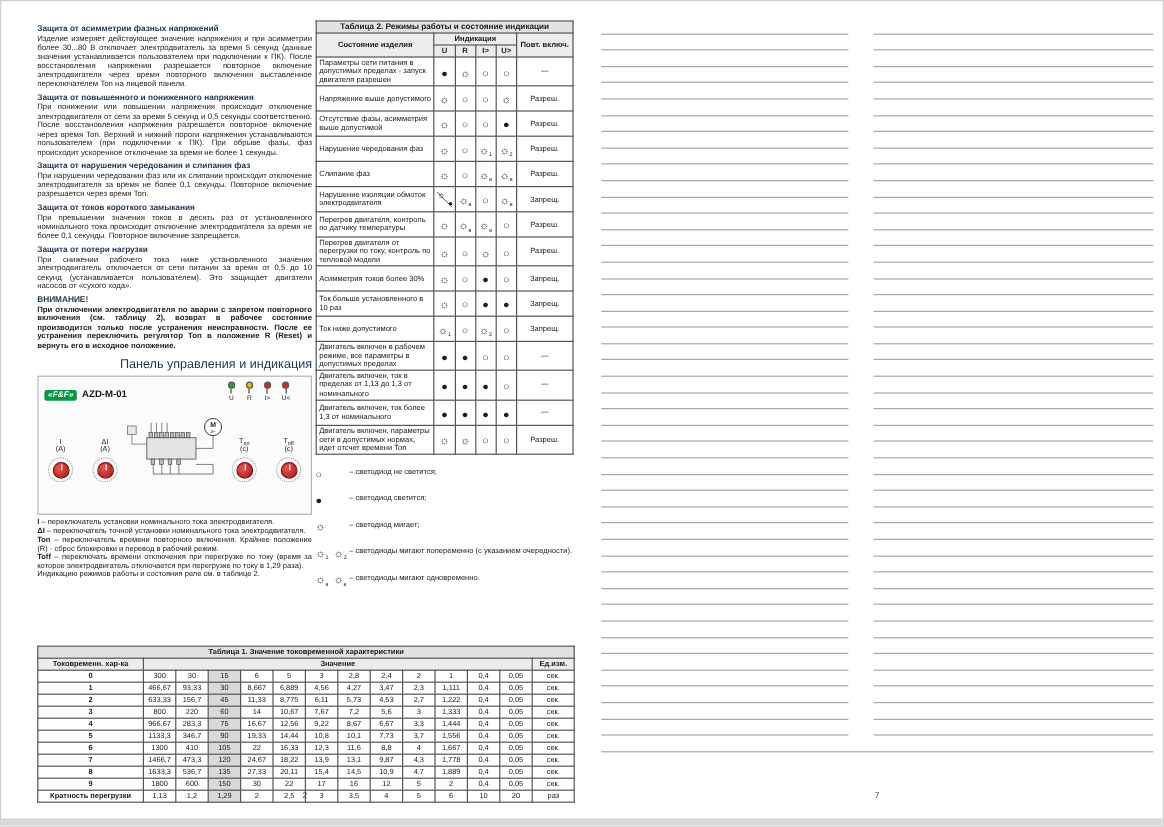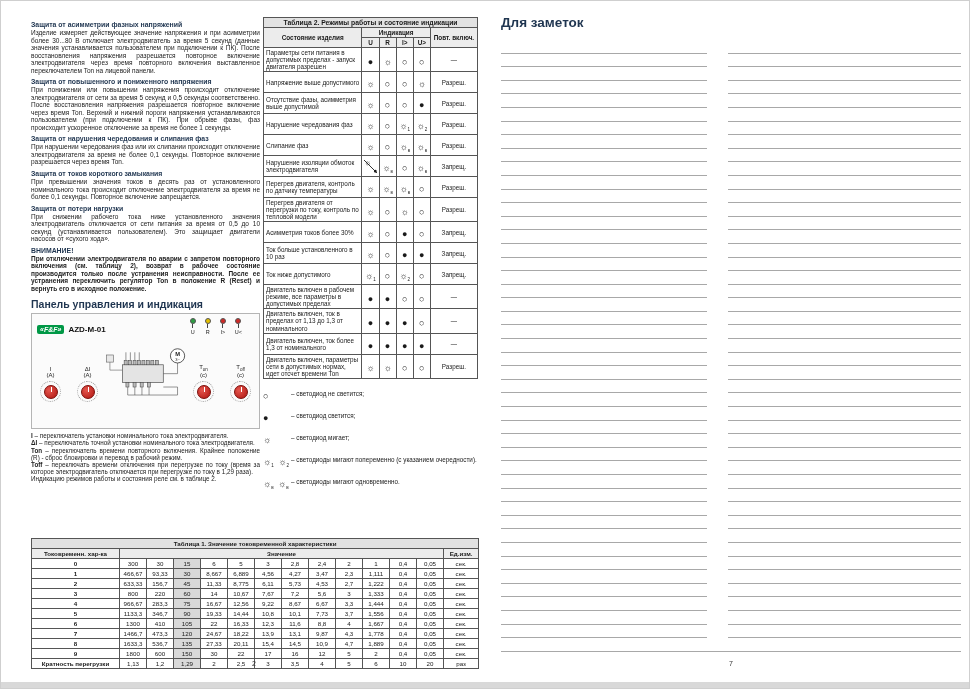--- a/index.html
+++ b/index.html
@@ -7,21 +7,21 @@
   .sheet { position:relative; width:970px; height:689px; background:#fff;
            border:1px solid #cfcfcf; overflow:hidden; color:#1a1a1a; }
   .bottom-strip { position:absolute; left:0; right:0; bottom:0; height:6px; background:#d9d9d9; }
 
   
   .left-text { position:absolute; left:30px; top:16px; width:229px; height:523px; overflow:hidden; }
   .sec-h { font-size:6.9px; font-weight:bold; color:#1f3550; margin:4px 0 1px; }
   .sec-b { font-size:6.5px; line-height:1.16; text-align:justify; color:#222; }
   .attn .sec-b { font-weight:bold; }
 
-  .panel-heading { font-size:10.5px; font-weight:bold; color:#1f3550; margin:6px 0 3px; }
+  .panel-heading { font-size:10.5px; font-weight:normal; color:#1f3550; margin:6px 0 3px;text-align:right; }
   .panel-box { border:1px solid #b5b5b5; background:#fbfbfb; padding:4px 5px; height:116px; }
   .panel-top { display:flex; align-items:flex-start; justify-content:space-between; padding-right:12px; }
   .brand-badge { display:inline-block; background:#009846; color:#fff; font-weight:bold; font-style:italic;
                  font-size:7px; padding:1px 3px; border-radius:2px; }
   .model-label { font-size:8px; font-weight:bold; margin-left:4px; color:#111;margin-top:24px; }
   .led-group { display:flex; gap:9px; }
   .led { display:flex; flex-direction:column; align-items:center; }
   .led-dot { width:6px; height:6px; border-radius:50%; border:1px solid #555; }
   .led-stem { width:1px; height:4px; background:#444; }
   .led-label { font-size:5.5px; color:#222; margin-top:1px; }
@@ -601,21 +601,20 @@
             <td>20</td>
             <td>раз</td>
           </tr>
         </tbody>
     </table>
   </div>
 
   <div class="page-num left">2</div>
 
   <div class="right-page">
-    <div class="notes-title">Для заметок</div>
     <div>
         <div class="note-row">
           <div class="note-cell l"></div>
           <div class="note-cell r"></div>
         </div>
         <div class="note-row">
           <div class="note-cell l"></div>
           <div class="note-cell r"></div>
         </div>
         <div class="note-row">

